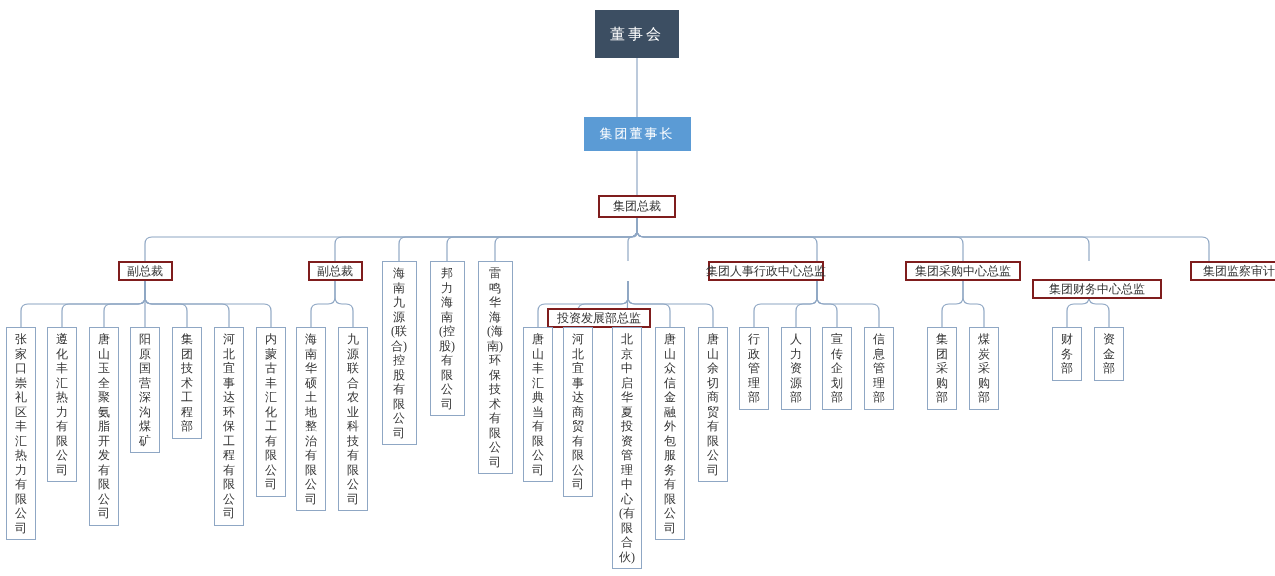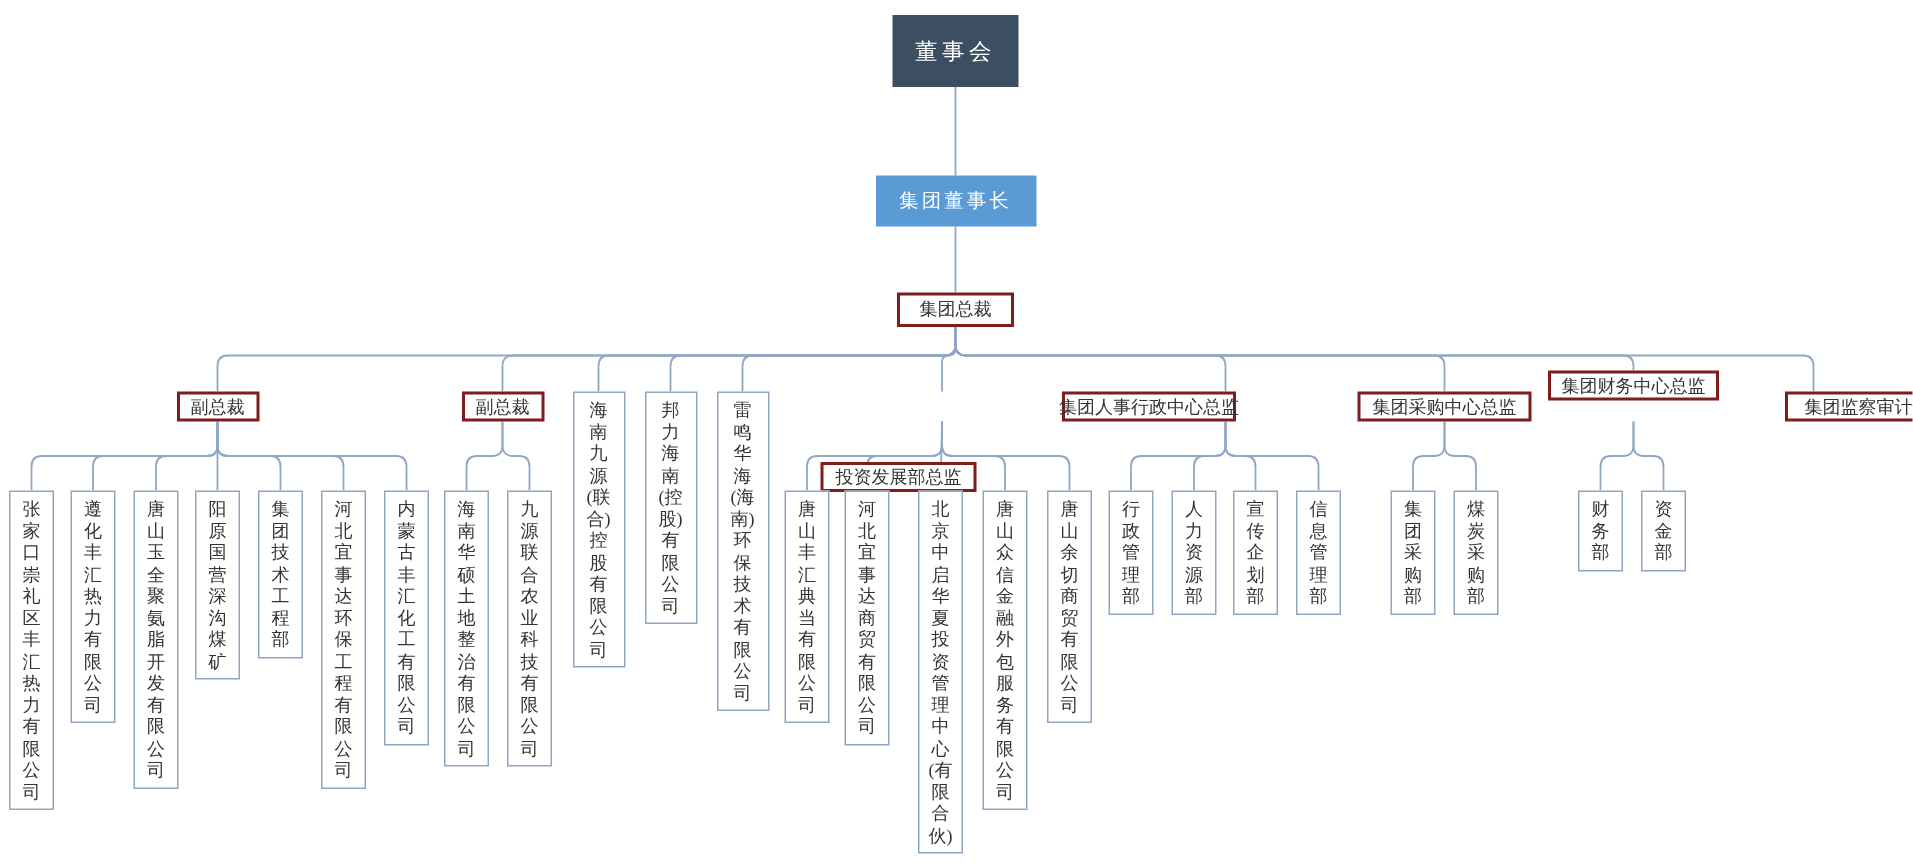--- a/index.html
+++ b/index.html
@@ -348,21 +348,21 @@
       <div class="vl">购</div>
       <div class="vl">部</div>
     </div>
     <div class="node vbox" style="left: 969px; top: 327px; width: 30px;">
       <div class="vl">煤</div>
       <div class="vl">炭</div>
       <div class="vl">采</div>
       <div class="vl">购</div>
       <div class="vl">部</div>
     </div>
-    <div class="node box" style="left: 1032px; top: 247px; width: 114px; height: 20px;">集团财务中心总监</div>
+    <div class="node box" style="left: 1032px; top: 279px; width: 130px; height: 20px;">集团财务中心总监</div>
     <div class="node vbox" style="left: 1052px; top: 327px; width: 30px;">
       <div class="vl">财</div>
       <div class="vl">务</div>
       <div class="vl">部</div>
     </div>
     <div class="node vbox" style="left: 1094px; top: 327px; width: 30px;">
       <div class="vl">资</div>
       <div class="vl">金</div>
       <div class="vl">部</div>
     </div>

